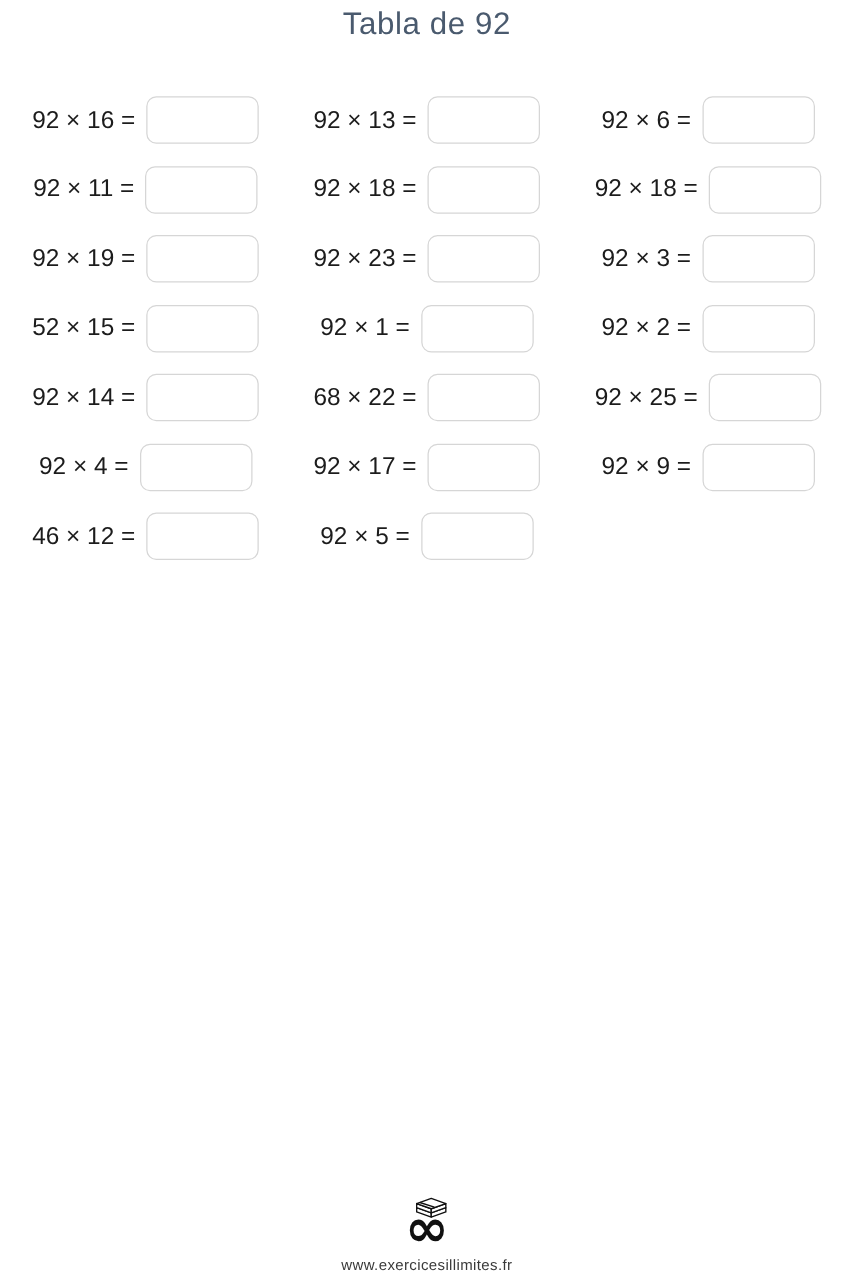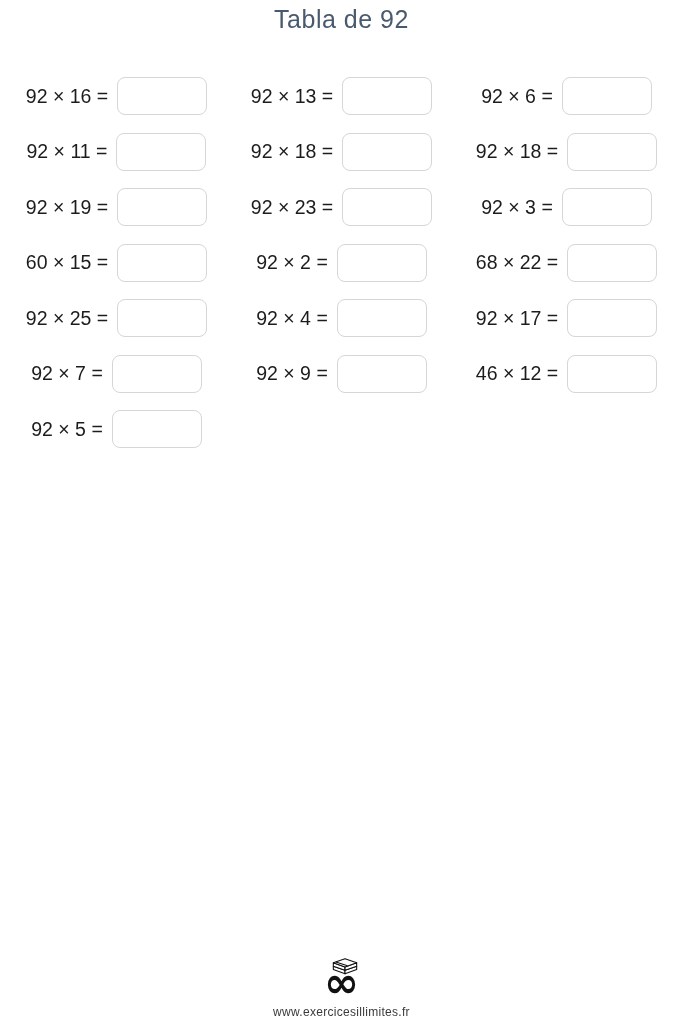--- a/index.html
+++ b/index.html
@@ -135,31 +135,39 @@
     <input class="answer-input" type="text" placeholder="" value="" style="">
   </div>
 
   <div class="problem">
     <span class="problem-label">92 × 3 =</span>
     <input class="answer-input" type="text" placeholder="" value="" style="">
   </div>
 
 
   <div class="problem">
-    <span class="problem-label">60 × 15 =</span>
-    <input class="answer-input" type="text" placeholder="" value="" style="">
-  </div>
-
-
+    <span class="problem-label">52 × 15 =</span>
+    <input class="answer-input" type="text" placeholder="" value="" style="">
+  </div>
+
+
+  <div class="problem">
+    <span class="problem-label">92 × 1 =</span>
+    <input class="answer-input" type="text" placeholder="" value="" style="">
+  </div>
 
   <div class="problem">
     <span class="problem-label">92 × 2 =</span>
     <input class="answer-input" type="text" placeholder="" value="" style="">
   </div>
 
+  <div class="problem">
+    <span class="problem-label">92 × 14 =</span>
+    <input class="answer-input" type="text" placeholder="" value="" style="">
+  </div>
 
   <div class="problem">
     <span class="problem-label">68 × 22 =</span>
     <input class="answer-input" type="text" placeholder="" value="" style="">
   </div>
 
   <div class="problem">
     <span class="problem-label">92 × 25 =</span>
     <input class="answer-input" type="text" placeholder="" value="" style="">
   </div>
@@ -167,24 +175,20 @@
   <div class="problem">
     <span class="problem-label">92 × 4 =</span>
     <input class="answer-input" type="text" placeholder="" value="" style="">
   </div>
 
   <div class="problem">
     <span class="problem-label">92 × 17 =</span>
     <input class="answer-input" type="text" placeholder="" value="" style="">
   </div>
 
-  <div class="problem">
-    <span class="problem-label">92 × 7 =</span>
-    <input class="answer-input" type="text" placeholder="" value="" style="">
-  </div>
 
   <div class="problem">
     <span class="problem-label">92 × 9 =</span>
     <input class="answer-input" type="text" placeholder="" value="" style="">
   </div>
 
 
   <div class="problem">
     <span class="problem-label">46 × 12 =</span>
     <input class="answer-input" type="text" placeholder="" value="" style="">

